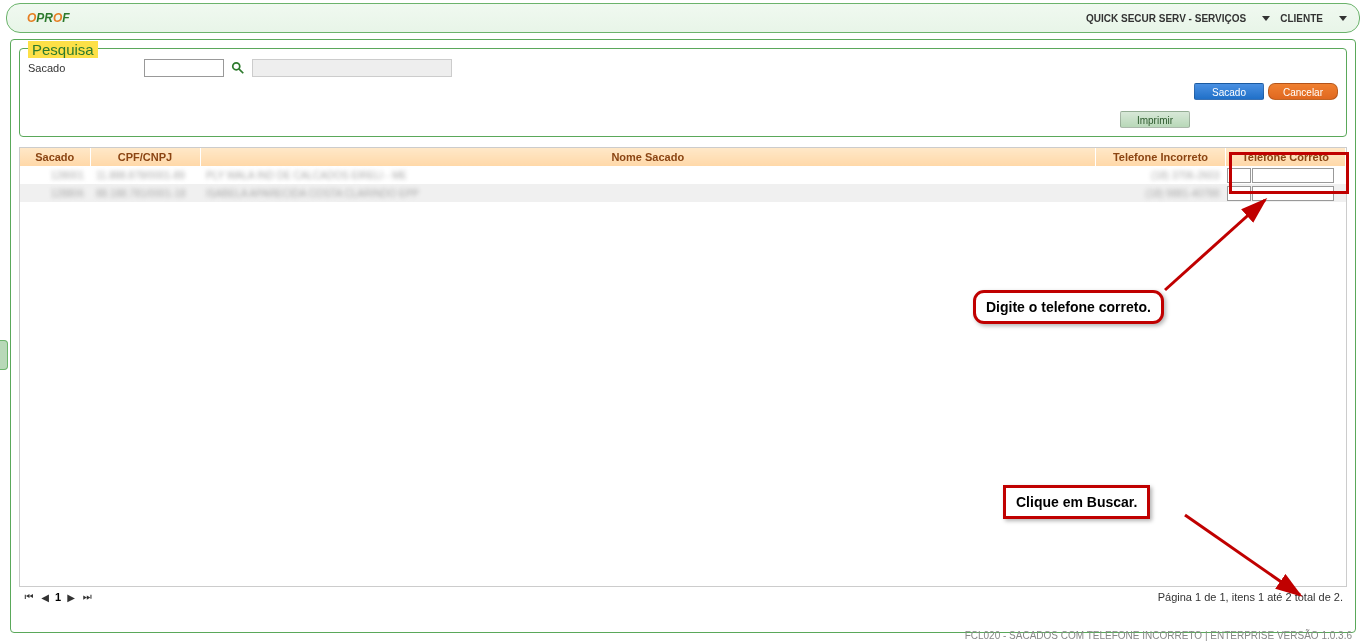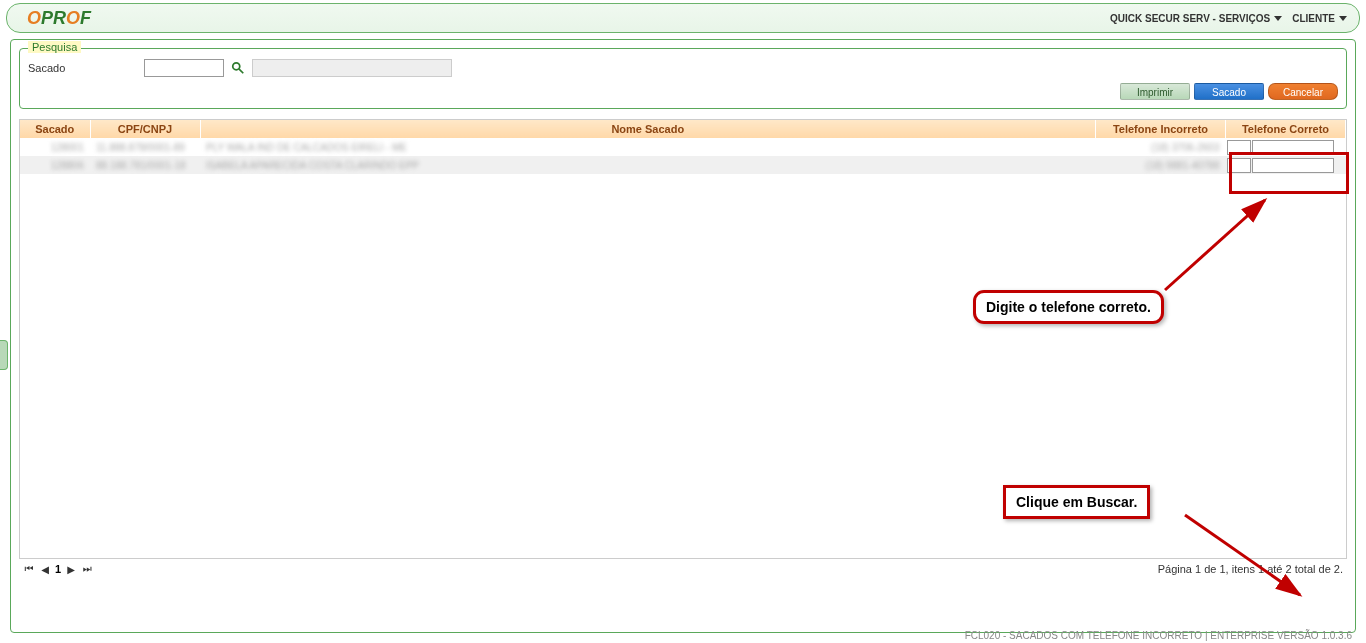--- a/index.html
+++ b/index.html
@@ -23,21 +23,21 @@
   position: relative;
 }
 .logo-section {
   width: 290px;
   height: 100%;
   display: flex;
   align-items: center;
   padding-left: 20px;
 }
 .logo-text {
-  font-size: 18px;
+  font-size: 12px;
   font-weight: bold;
   font-style: italic;
   color: #2d7a2d;
 }
 .logo-text .o-orange { color: #e67e22; }
 .center-tab {
   position: absolute;
   left: 50%;
   top: -2px;
   transform: translateX(-50%);
@@ -60,21 +60,21 @@
 .menu-right {
   position: absolute;
   right: 12px;
   display: flex;
   align-items: center;
   gap: 10px;
   font-size: 10px;
   font-weight: bold;
   color: #333;
 }
-.menu-item { display: flex; align-items: center; gap: 4px; cursor: pointer; }
+.menu-item { display: flex; align-items: center; gap: 16px; cursor: pointer; }
 .dropdown-arrow {
   width: 0; height: 0;
   border-left: 4px solid transparent;
   border-right: 4px solid transparent;
   border-top: 5px solid #333;
 }
 .main-panel {
   margin: 6px 10px;
   border: 1px solid #5aa85a;
   border-radius: 4px;
@@ -87,24 +87,24 @@
   border: 1px solid #5aa85a;
   border-radius: 4px;
   padding: 10px 8px 8px 8px;
   position: relative;
   margin-bottom: 10px;
 }
 .pesquisa-legend {
   position: absolute;
   top: -8px;
   left: 8px;
-  background: #fef9c3;
+  background: #fde047;
   padding: 0 4px;
   color: #2d7a2d;
-  font-size: 11px;
+  font-size: 15px;
 }
 .search-row {
   display: flex;
   align-items: center;
   gap: 6px;
 }
 .search-label { font-size: 11px; color: #333; width: 110px; }
 .search-input {
   border: 1px solid #999;
   height: 18px;
@@ -134,21 +134,21 @@
   height: 17px;
   min-width: 70px;
   border-radius: 2px;
   font-size: 10px;
   color: #fff;
   text-align: center;
   line-height: 17px;
   cursor: pointer;
   border: 1px solid rgba(0,0,0,0.2);
 }
-.btn-gray { background: linear-gradient(#d8e8d8, #b8d8b8); color: #2d5a2d; }
+.btn-gray { background: linear-gradient(#d8e8d8, #b8d8b8); color: #2d5a2d; margin-top: 28px; }
 .btn-blue { background: linear-gradient(#4a90e2, #2070c8); }
 .btn-orange { background: linear-gradient(#f08030, #e06820); border-radius: 7px; }
 .btn-green { background: linear-gradient(#3aa03a, #2d8a2d); }
 .table-wrap {
   border: 1px solid #ccc;
   height: 440px;
   overflow: hidden;
 }
 .data-table {
   width: 100%;

